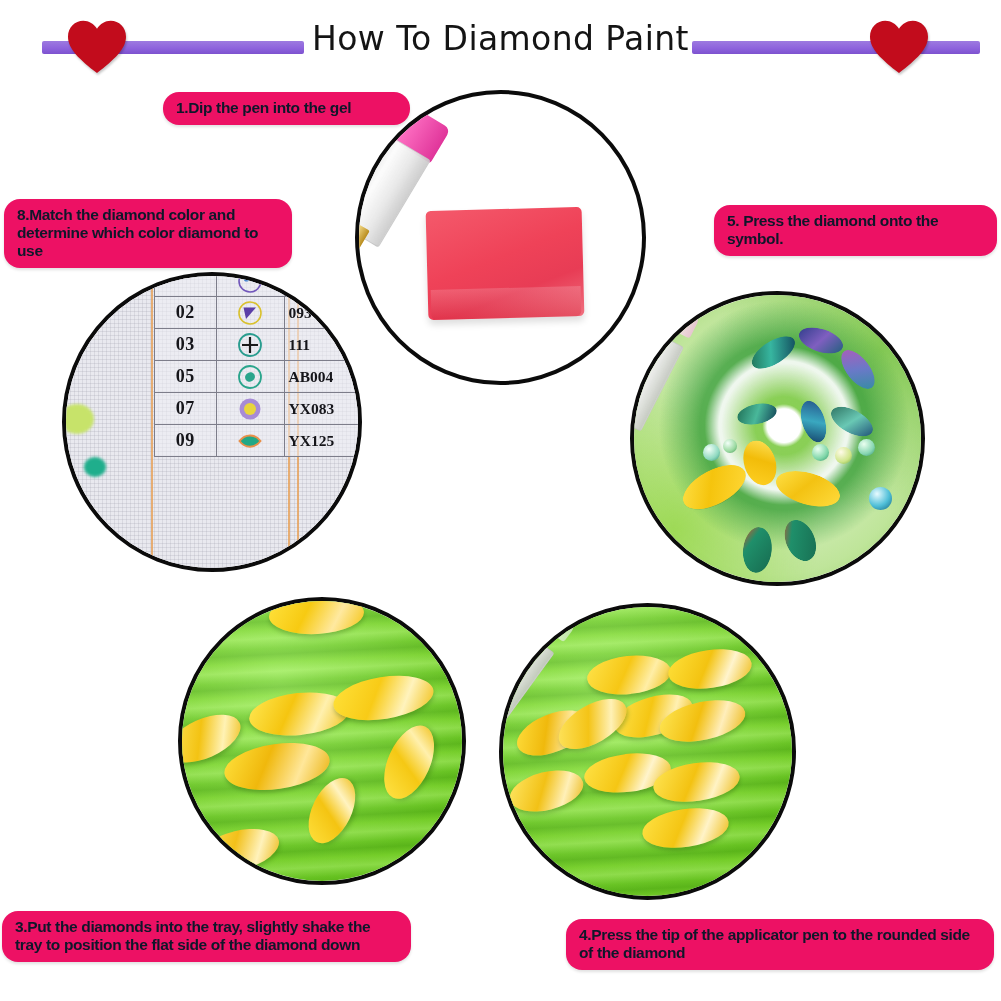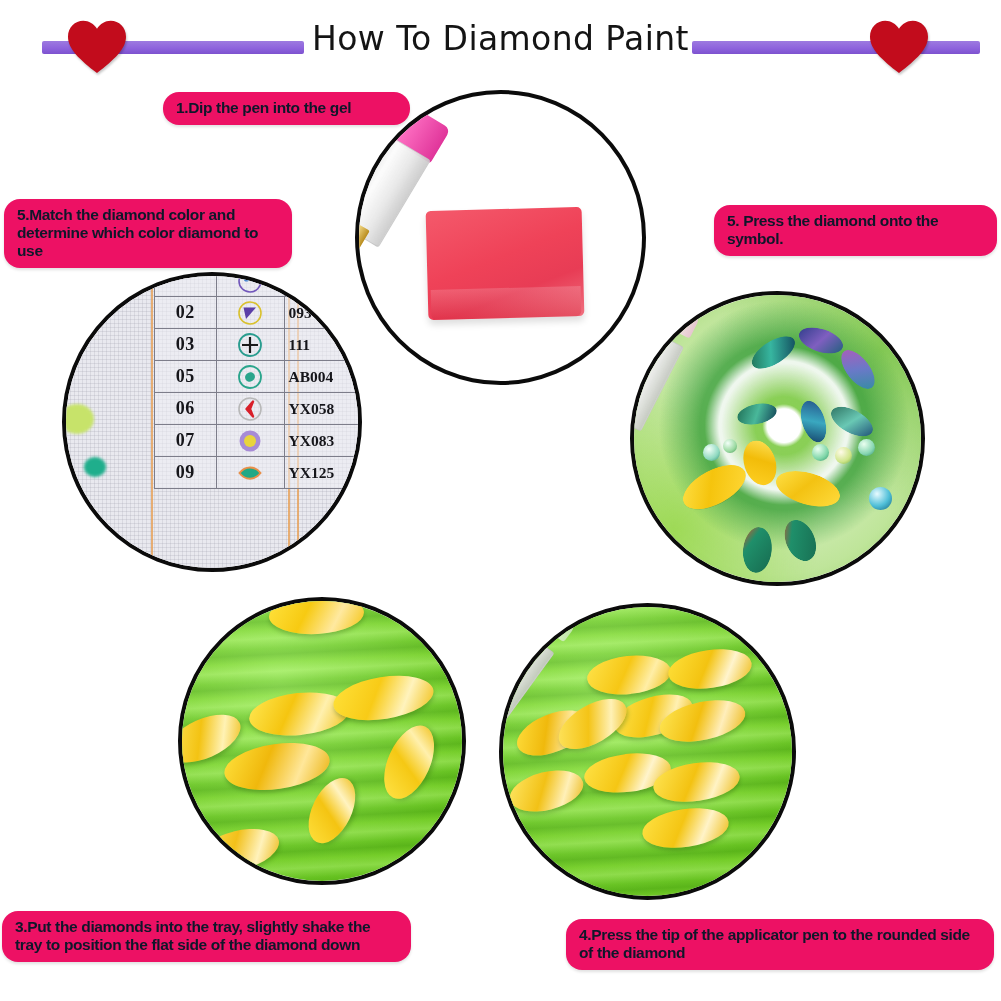--- a/index.html
+++ b/index.html
@@ -134,21 +134,21 @@
     <div class="inner">
       <div class="gel"></div>
       <div class="pen1">
         <div class="pen-cap"></div>
         <div class="pen-body"></div>
         <div class="pen-tip"></div>
       </div>
     </div>
   </div>
 
-  <div class="lbl" id="lbl2">5.Match the diamond color and determine which color diamond to use</div>
+  <div class="lbl" id="lbl2">8.Match the diamond color and determine which color diamond to use</div>
 
   <div class="circ" id="c2">
     <div class="inner">
       <div class="canvasbg"></div>
       <div class="blotch" style="left:-2%;top:44%;width:34px;height:30px;background:#c7e36a;"></div>
       <div class="blotch" style="left:6%;top:62%;width:22px;height:20px;background:#1fae8c;"></div>
       <div class="blotch" style="left:-4%;top:70%;width:26px;height:22px;background:#9ad84f;opacity:.7;"></div>
       <div class="orangeline" style="left:29%;"></div>
       <div class="orangeline" style="left:76%;"></div>
       <div class="orangeline" style="left:79%;"></div>
@@ -196,32 +196,20 @@
               <td class="num">05</td>
               <td class="sym">
                 <div class="symwrap">
                   <svg width="26" height="26" viewBox="0 0 26 26">
                     <circle cx="13" cy="13" r="11" fill="none" stroke="#2aa58c" stroke-width="1.8"></circle>
         <rect x="8" y="8.5" width="10" height="9" rx="4.5" transform="rotate(-32 13 13)" fill="#2aa58c"></rect>
                   </svg>
                 </div>
               </td>
               <td class="code">AB004</td>
-            </tr>
-            <tr>
-              <td class="num">06</td>
-              <td class="sym">
-                <div class="symwrap">
-                  <svg width="26" height="26" viewBox="0 0 26 26">
-                    <circle cx="13" cy="13" r="11" fill="none" stroke="#b8b8b8" stroke-width="1.6"></circle>
-        <path d="M16 5.5 L9.5 13 L16 20.5 L13 13 Z" fill="#d81f2a" stroke="#d81f2a" stroke-width="2.4" stroke-linejoin="round"></path>
-                  </svg>
-                </div>
-              </td>
-              <td class="code">YX058</td>
             </tr>
             <tr>
               <td class="num">07</td>
               <td class="sym">
                 <div class="symwrap">
                   <svg width="26" height="26" viewBox="0 0 26 26">
                     <circle cx="13" cy="13" r="10.5" fill="#a78bd6"></circle>
                     <circle cx="13" cy="13" r="6" fill="#e8d43c"></circle>
                   </svg>
                 </div>

